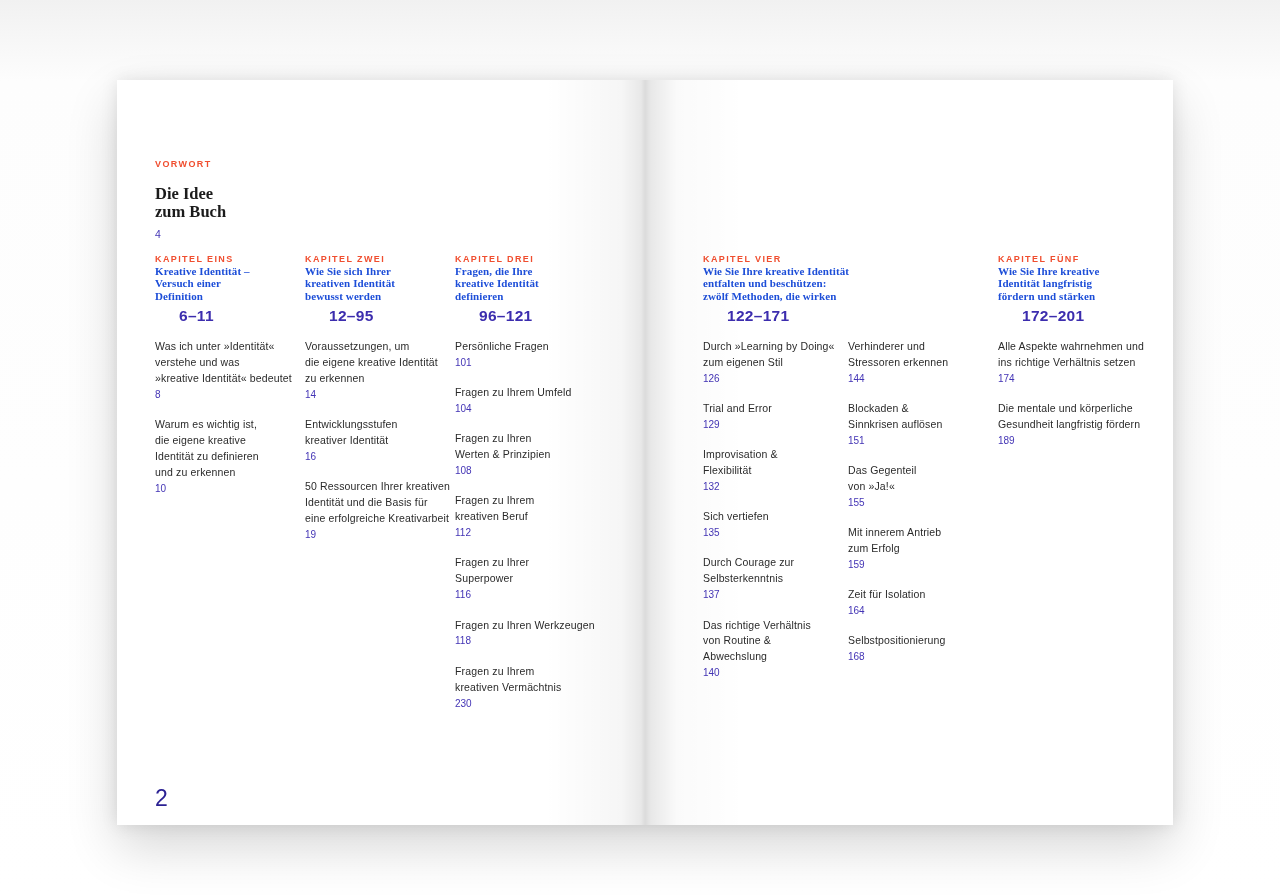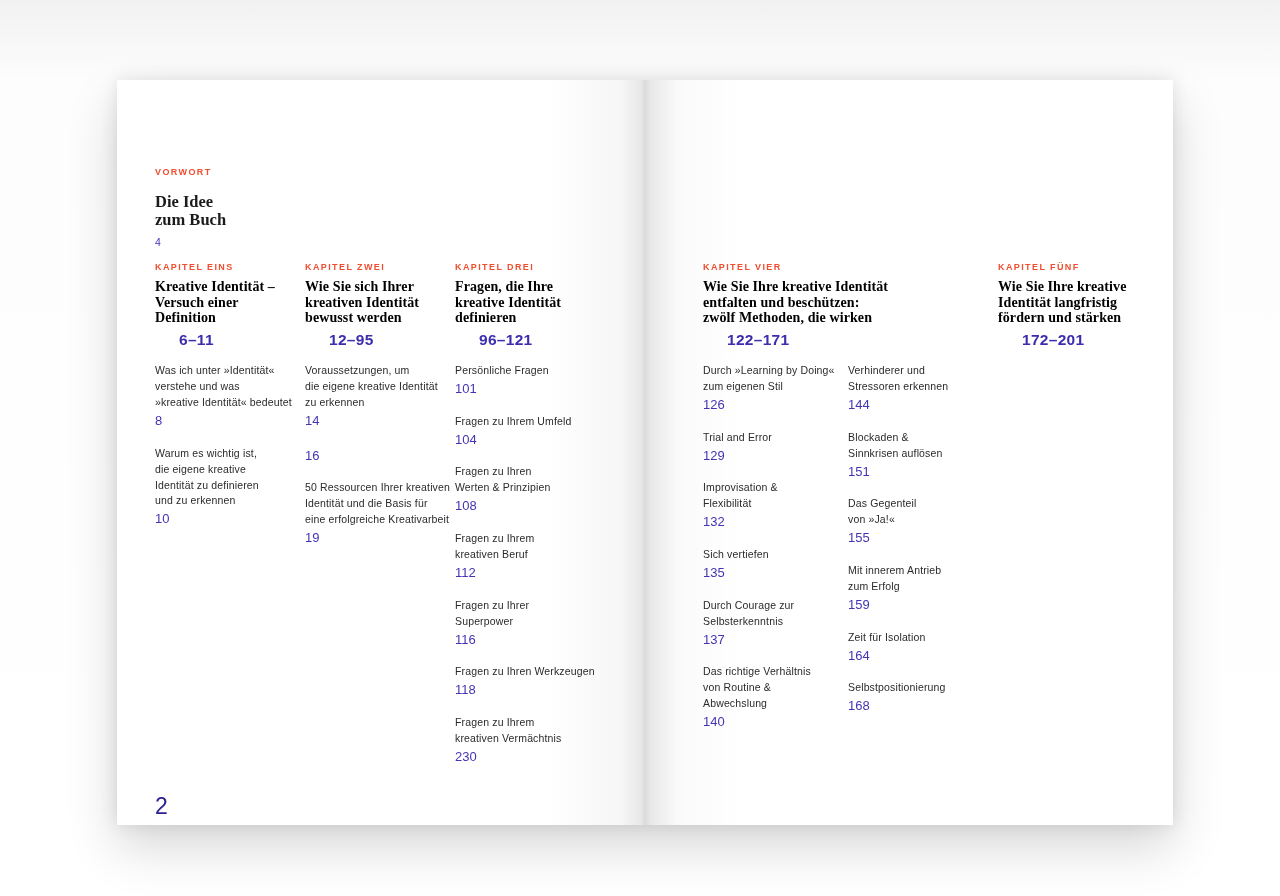--- a/index.html
+++ b/index.html
@@ -9,48 +9,48 @@
     background: linear-gradient(180deg, #f1f1f1 0%, #fdfdfd 9%, #ffffff 100%);
     position: relative;
     overflow: hidden;
     color: #262626;
   }
   .book {
     position:absolute; left:117px; top:80px; width:1056px; height:745px;
     background:#ffffff;
     box-shadow: 0 0 16px rgba(0,0,0,0.10), 0 22px 48px rgba(0,0,0,0.16);
   }
-  .page { position:absolute; top:15px; height:100%; }
+  .page { position:absolute; top:7px; height:100%; }
   .page-left  { left:0; width:528px; }
   .page-right { left:528px; width:528px; }
   .spine-shadow {
     position:absolute; left:428px; top:0; width:200px; height:100%;
     background: linear-gradient(to right,
       rgba(0,0,0,0) 0%, rgba(0,0,0,0.035) 38%, rgba(0,0,0,0.09) 48%,
       rgba(0,0,0,0.14) 50%, rgba(0,0,0,0.09) 53%, rgba(0,0,0,0.02) 66%, rgba(0,0,0,0) 100%);
     pointer-events:none;
   }
   .label {
     font-size:9px; font-weight:bold; letter-spacing:1.4px;
     color:#F04E2F; white-space:pre;
   }
   .chapter { position:absolute; top:167px; }
   .chapter-title {
     font-family:"Liberation Serif", serif; font-weight:700;
-    font-size:14px; line-height:1.12; color:#000000;
-    margin-top:7px; white-space:pre; letter-spacing:0.1px;
+    font-size:11px; line-height:1.12; color:#1d4ed8;
+    margin-top:1px; white-space:pre; letter-spacing:0.1px;
   }
   .range {
     font-size:15.5px; font-weight:700; color:#3C2DAE;
     margin-top:5px; letter-spacing:0.3px;margin-left:24px;
   }
   .items { margin-top:14px; }
   .item { margin-bottom:15px; }
   .item-title { font-size:10.5px; line-height:1.52; color:#2a2a2a; white-space:pre; letter-spacing:0.15px; }
-  .item-page  { font-size:13px; line-height:1.52; color:#4334B5; }
+  .item-page  { font-size:10px; line-height:1.52; color:#4334B5; }
   .vorwort { position:absolute; left:38px; top:72px; }
   .vorwort-title {
     font-family:"Liberation Serif", serif; font-weight:700;
     font-size:16.5px; line-height:1.12; color:#1b1b1b;
     margin-top:16px; white-space:pre;
   }
   .vorwort-page { font-size:10.5px; color:#4334B5; margin-top:6px; }
   .two-col { display:flex; gap:17px; }
   .two-col .col { width:128px; }
   .folio { position:absolute; font-size:23px; color:#2B2193; }
@@ -100,20 +100,22 @@
 bewusst werden</div>
       <div class="range">12–95</div>
       <div class="items">
         <div class="item">
           <div class="item-title">Voraussetzungen, um
 die eigene kreative Identität
 zu erkennen</div>
           <div class="item-page">14</div>
         </div>
         <div class="item">
+          <div class="item-title">Entwicklungsstufen
+kreativer Identität</div>
           <div class="item-page">16</div>
         </div>
         <div class="item">
           <div class="item-title">50 Ressourcen Ihrer kreativen
 Identität und die Basis für
 eine erfolgreiche Kreativarbeit</div>
           <div class="item-page">19</div>
         </div>
       </div>
     </div>
@@ -235,18 +237,30 @@
         </div>
       </div>
     </div>
 
     <div class="chapter" style="left:353px; width:160px;">
       <div class="label">KAPITEL FÜNF</div>
       <div class="chapter-title">Wie Sie Ihre kreative
 Identität langfristig
 fördern und stärken</div>
       <div class="range">172–201</div>
+      <div class="items">
+        <div class="item">
+          <div class="item-title">Alle Aspekte wahrnehmen und
+ins richtige Verhältnis setzen</div>
+          <div class="item-page">174</div>
+        </div>
+        <div class="item">
+          <div class="item-title">Die mentale und körperliche
+Gesundheit langfristig fördern</div>
+          <div class="item-page">189</div>
+        </div>
+      </div>
     </div>
 
   </div>
 
   <div class="spine-shadow"></div>
 </div>
 
 </body></html>

